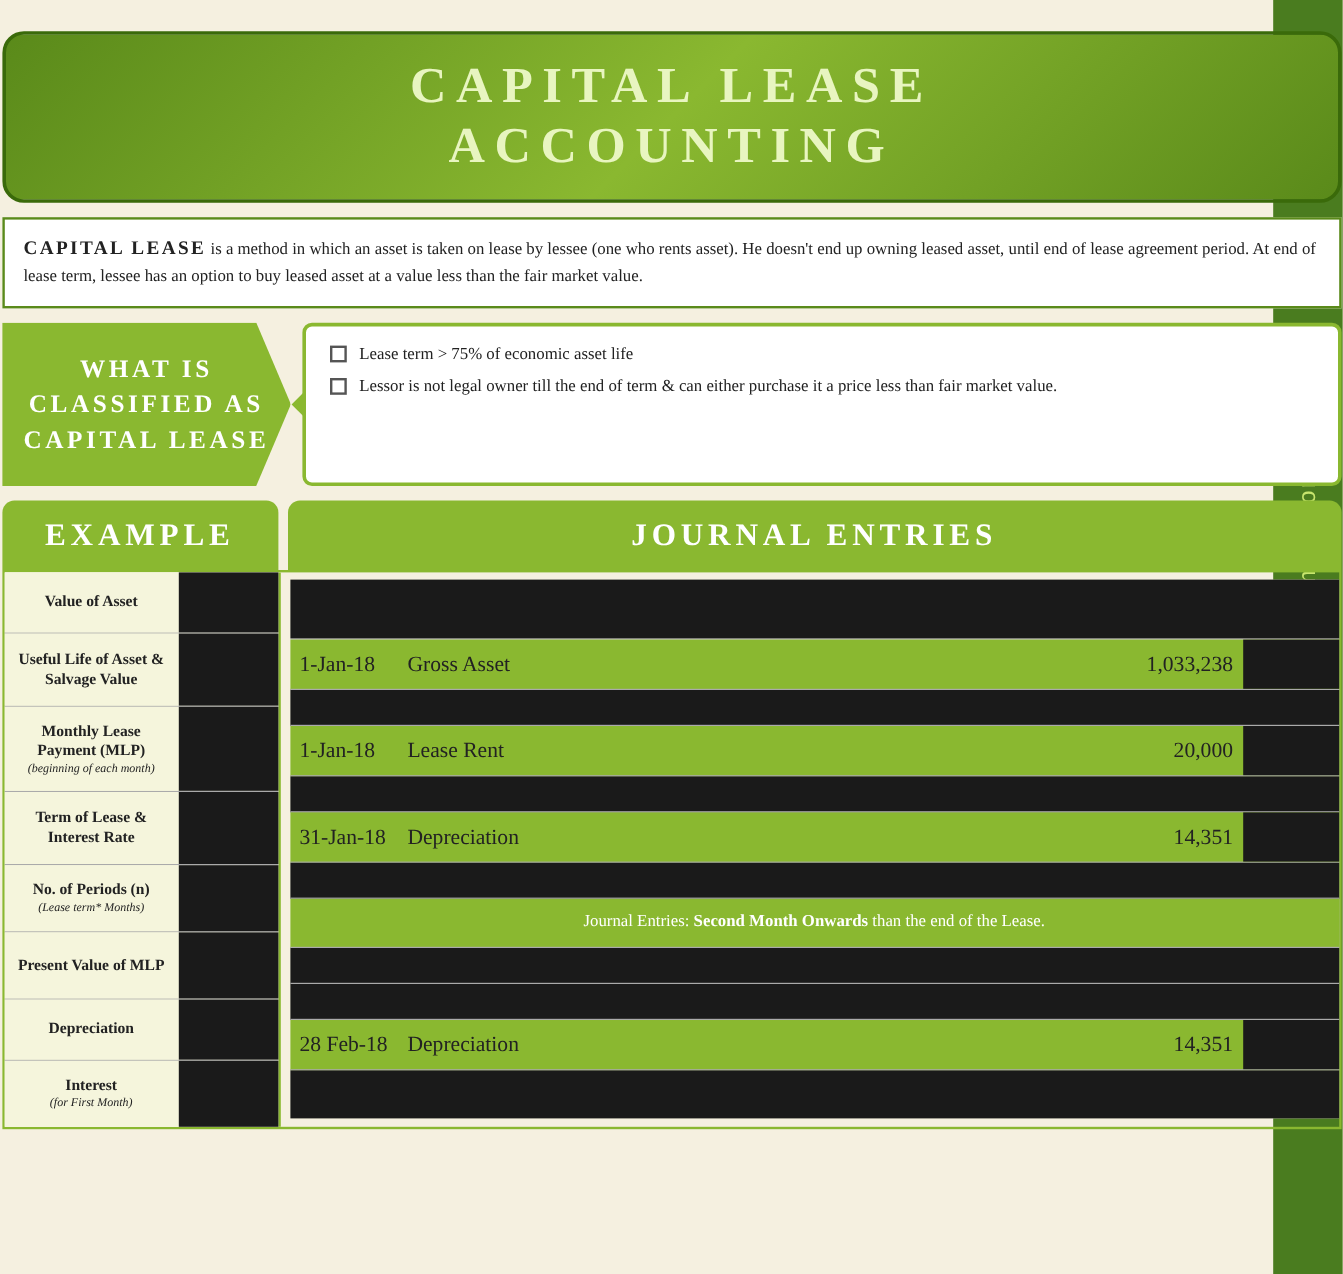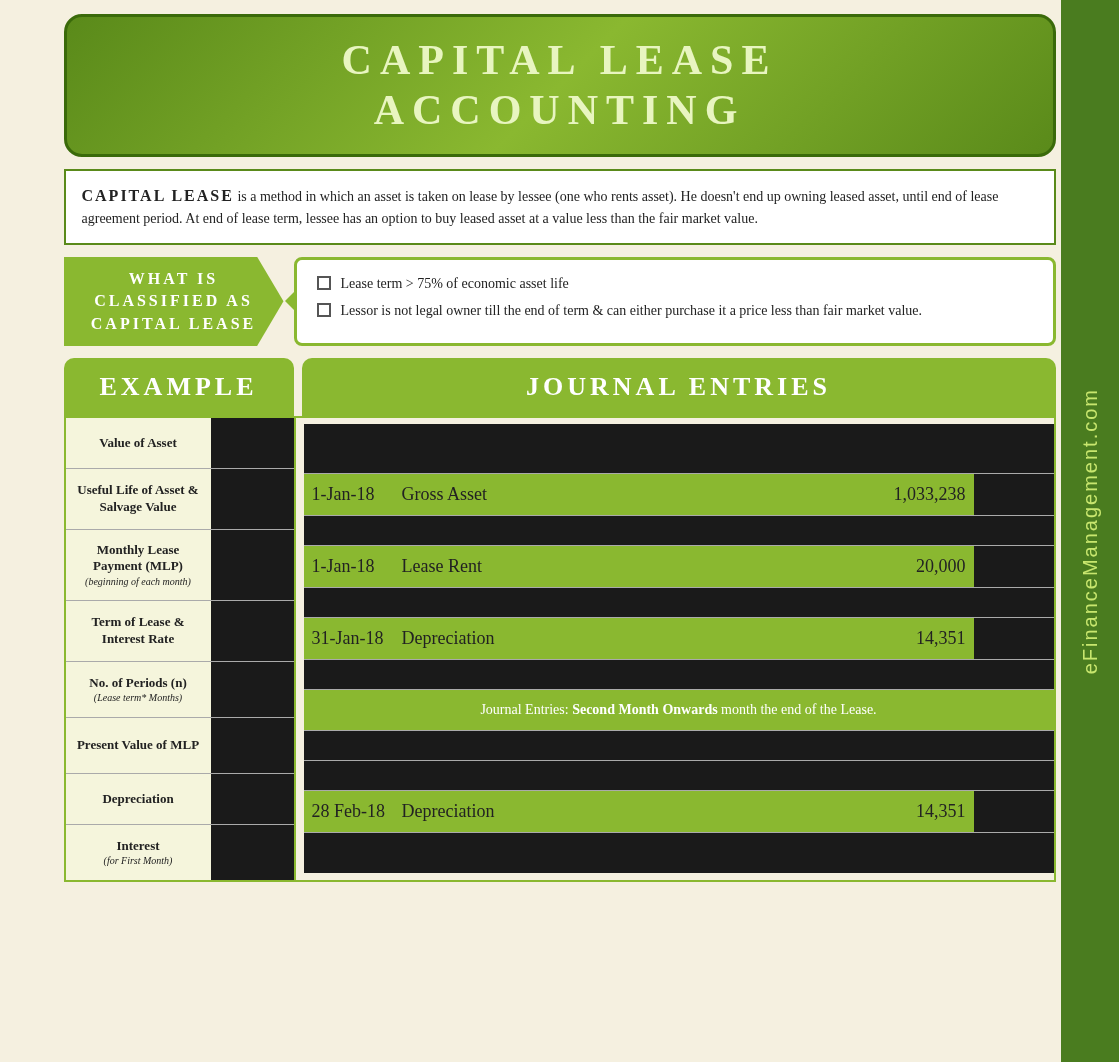--- a/index.html
+++ b/index.html
@@ -6,22 +6,22 @@
     body {
       width: 1119px;
       height: 1062px;
       background: #f5f0e0;
       font-family: Georgia, 'Times New Roman', serif;
       overflow: hidden;
       position: relative;
     }
 
     .main-container {
-      width: 992px;
-      margin: 4px auto;
+      width: 1116px;
+      margin: 16px auto;
       padding: 10px 0;
       position: relative;
     }
 
     
     .side-banner {
       position: absolute;
       right: 0;
       top: 0;
       width: 58px;
@@ -83,26 +83,26 @@
     .classified-row {
       display: flex;
       gap: 0;
       margin-bottom: 12px;
       align-items: stretch;
     }
 
     .classified-label {
       background: #8ab830;
       color: #fff;
-      font-size: 16px;
+      font-size: 21px;
       font-weight: bold;
       letter-spacing: 3px;
       text-align: center;
       text-transform: uppercase;
-      padding: 6px 18px;
+      padding: 24px 18px;
       min-width: 220px;
       display: flex;
       align-items: center;
       justify-content: center;
       position: relative;
       clip-path: polygon(0 0, 88% 0, 100% 50%, 88% 100%, 0 100%);
       line-height: 1.4;
       font-family: Liberation Serif, serif;
     }
 
@@ -428,21 +428,21 @@
         <div class="journal-cell desc-cell">Depreciation</div>
         <div class="journal-cell amount-cell">14,351</div>
         <div class="journal-cell extra-cell dark"></div>
       </div>
 
       <div class="journal-row dark-row" style="min-height:30px;">
         <div style="flex:1;"></div>
       </div>
 
       <div class="journal-row text-row">
-        <span>Journal Entries:  </span><span class="bold-text">Second Month Onwards</span><span> month the end of the Lease.</span>
+        <span>Journal Entries:  </span><span class="bold-text">Second Month Onwards</span><span> than the end of the Lease.</span>
       </div>
 
       <div class="journal-row dark-row" style="min-height:30px;">
         <div style="flex:1;"></div>
       </div>
 
 
       <div class="journal-row dark-row" style="min-height:30px;">
         <div style="flex:1;"></div>
       </div>

